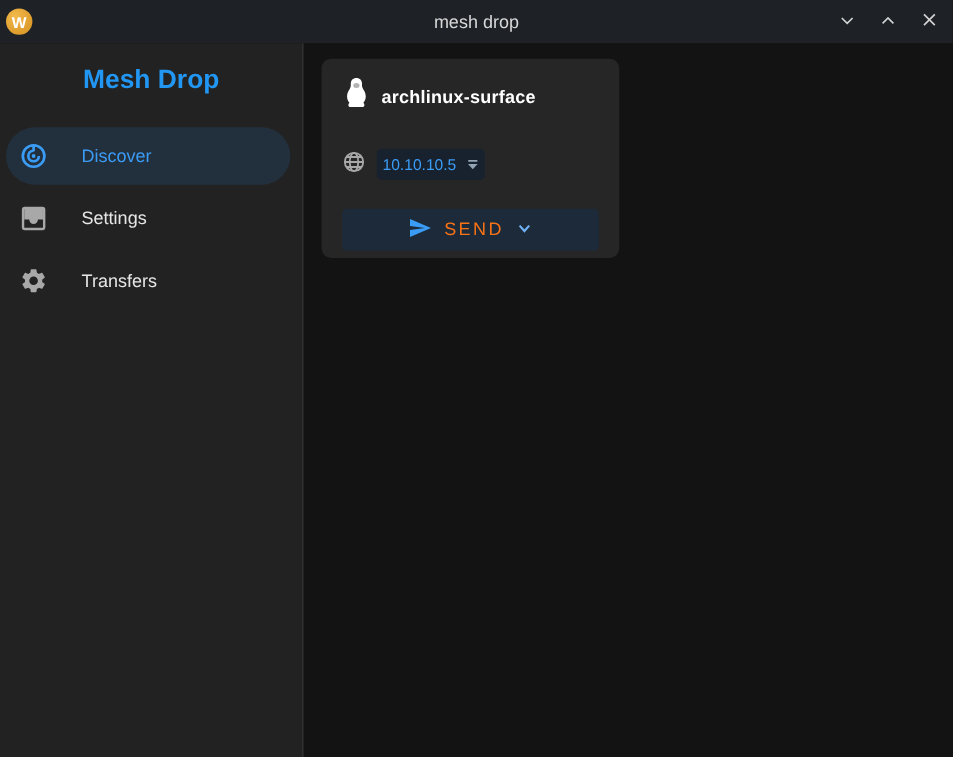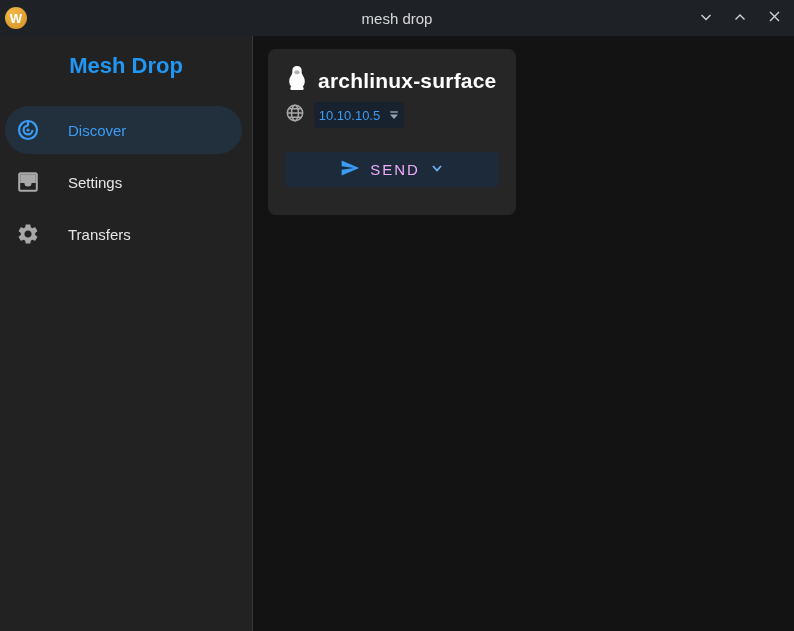--- a/index.html
+++ b/index.html
@@ -71,38 +71,38 @@
   .nav-item.active .nav-label { color:#3b9cf5; }
 
   
   .main { flex:1; background:#131313; padding:13px 0 0 15px; }
   .device-card {
     width:248px; height:166px;
     background:#262626; border-radius:8px;
     padding:17px;
   }
   .device-row { display:flex; align-items:center; gap:9px; height:30px; }
-  .device-name { color:#ffffff; font-size:21px; font-weight:bold; letter-spacing:0.2px; }
-  .addr-row { display:flex; align-items:center; gap:9px; margin-top:6px; height:26px; }
+  .device-name { color:#ffffff; font-size:15px; font-weight:bold; letter-spacing:0.2px; }
+  .addr-row { display:flex; align-items:center; gap:9px; margin-top:28px; height:26px; }
   .ip-select {
     width:90px; height:26px;
     background:#18222e; border:none; border-radius:4px;
     display:flex; align-items:center; justify-content:center; gap:9px;
     cursor:pointer;
   }
   .ip-value { color:#3b9cf5; font-size:13px; }
   .send-btn {
     margin-top:24px;
     width:214px; height:35px;
     background:#1c2a3a; border:none; border-radius:4px;
     display:flex; align-items:center; justify-content:center; gap:10px;
     cursor:pointer;
   }
   .send-label {
-    color:#f0abfc; font-size:15px; font-weight:500; letter-spacing:2px;
+    color:#f97316; font-size:15px; font-weight:500; letter-spacing:2px;
   }
 </style>
 </head>
 <body>
 
 <div class="window">
 
   <div class="titlebar">
     <div class="app-icon">
       <span>W</span>

